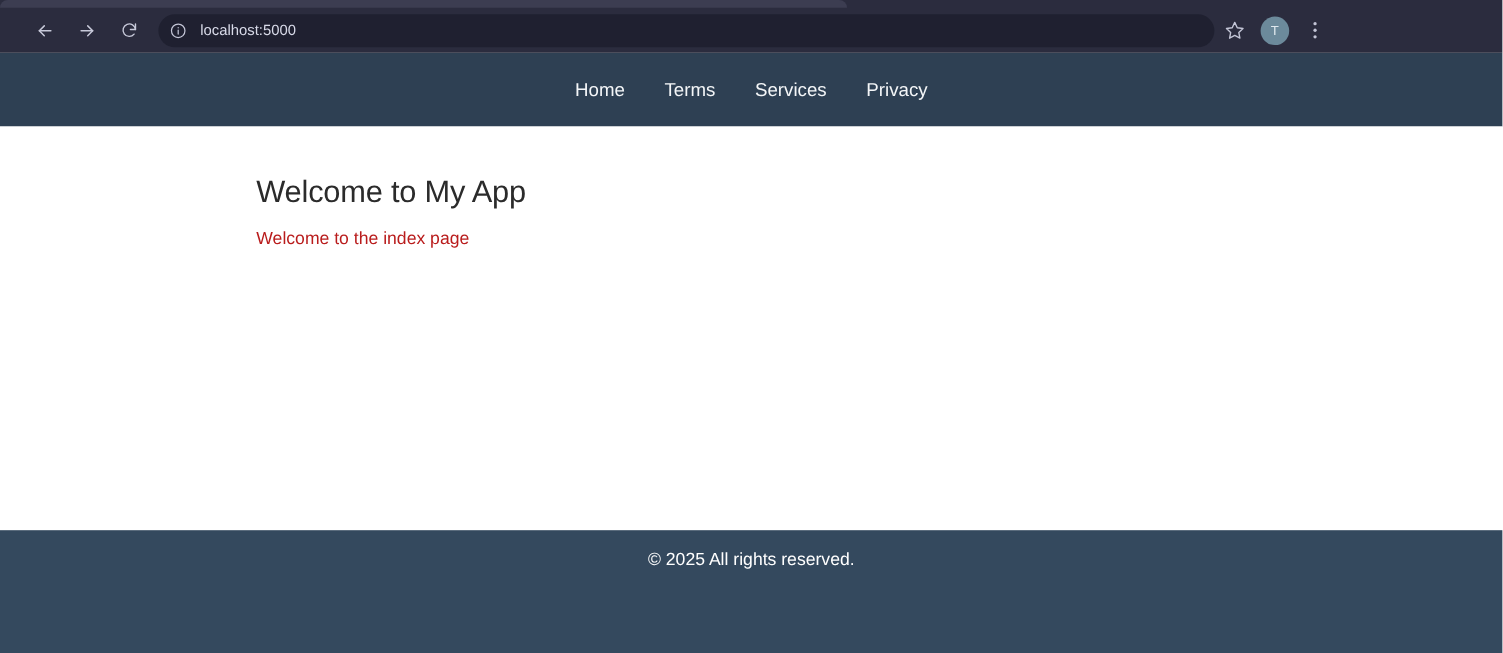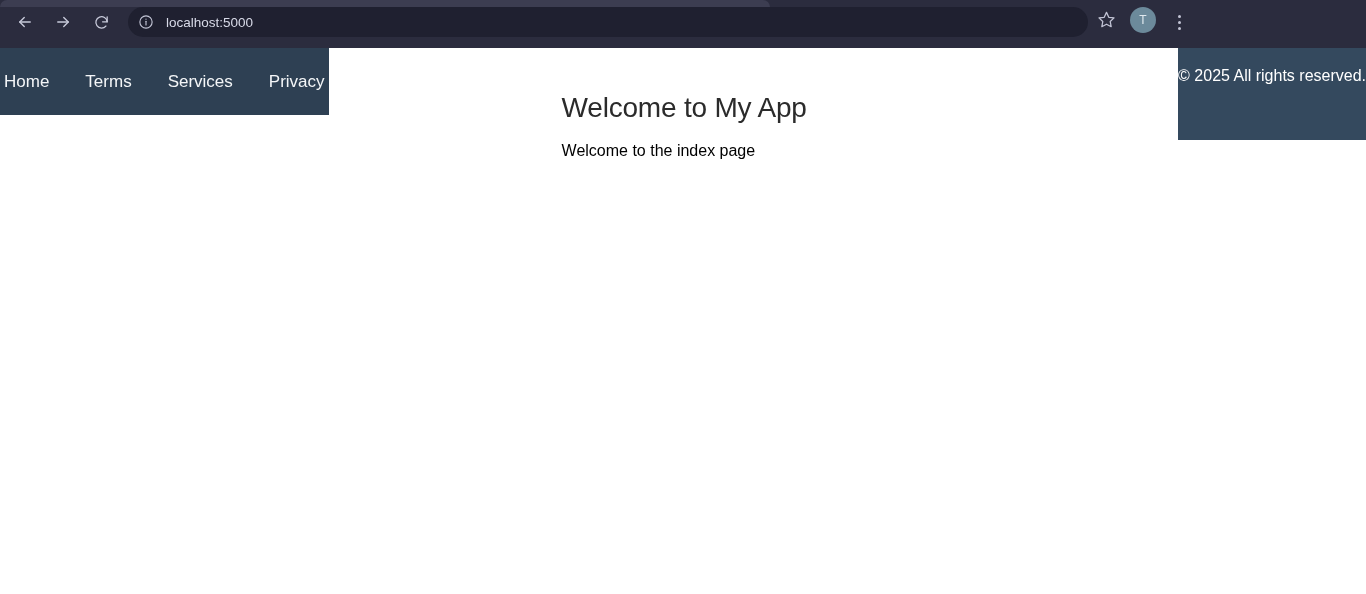--- a/index.html
+++ b/index.html
@@ -25,24 +25,25 @@
     top: 0; left: 0;
     width: 770px;
     height: 7px;
     background: #3c3d51;
     border-top-left-radius: 9px;
     border-top-right-radius: 9px;
   }
 
   .toolbar {
     position: absolute;
-    top: 7px; left: 0;
+    top: 7px; left: 16px;
     width: 1200px;
     height: 41px;
     display: flex;
+    align-items: center;
   }
 
   .nav-btn {
     width: 30px; height: 30px;
     margin-left: 8px;
     display: flex;
     align-items: center;
     justify-content: center;
     border-radius: 50%;
     color: #c8cada;
@@ -119,21 +120,21 @@
     width: 3px; height: 3px;
     border-radius: 50%;
     background: #c3c5d6;
   }
 
   
   .viewport {
     width: 1366px;
     height: 546px;
     display: flex;
-    flex-direction: row;
+    flex-direction: column;
     background: #ffffff;
   }
 
   .site-nav {
     height: 67px;
     background: #2e4053;
     display: flex;
     align-items: center;
     justify-content: center;
     gap: 28px;
@@ -156,25 +157,25 @@
   .page-title {
     font-size: 28px;
     font-weight: normal;
     color: #2b2b2b;
     letter-spacing: -0.2px;
   }
 
   .page-subtitle {
     margin-top: 18px;
     font-size: 16px;
-    color: #000000;
+    color: #b91c1c;
   }
 
   .site-footer {
-    height: 92px;
+    height: 112px;
     background: #34495e;
     color: #ffffff;
     flex: 0 0 auto;
     display: flex;
     flex-direction: column;
     align-items: center;
     padding-top: 19px;
   }
 
   .footer-copy {

